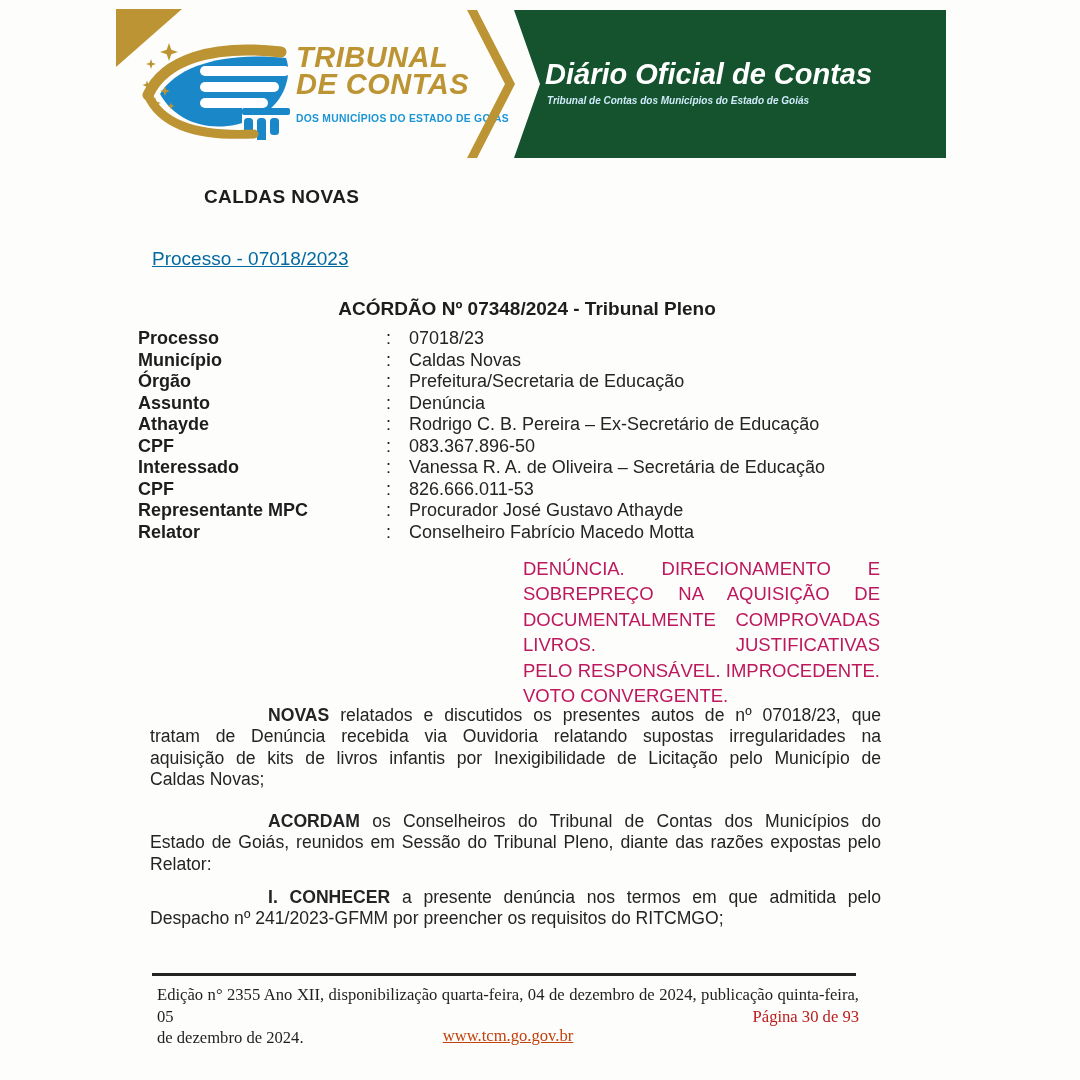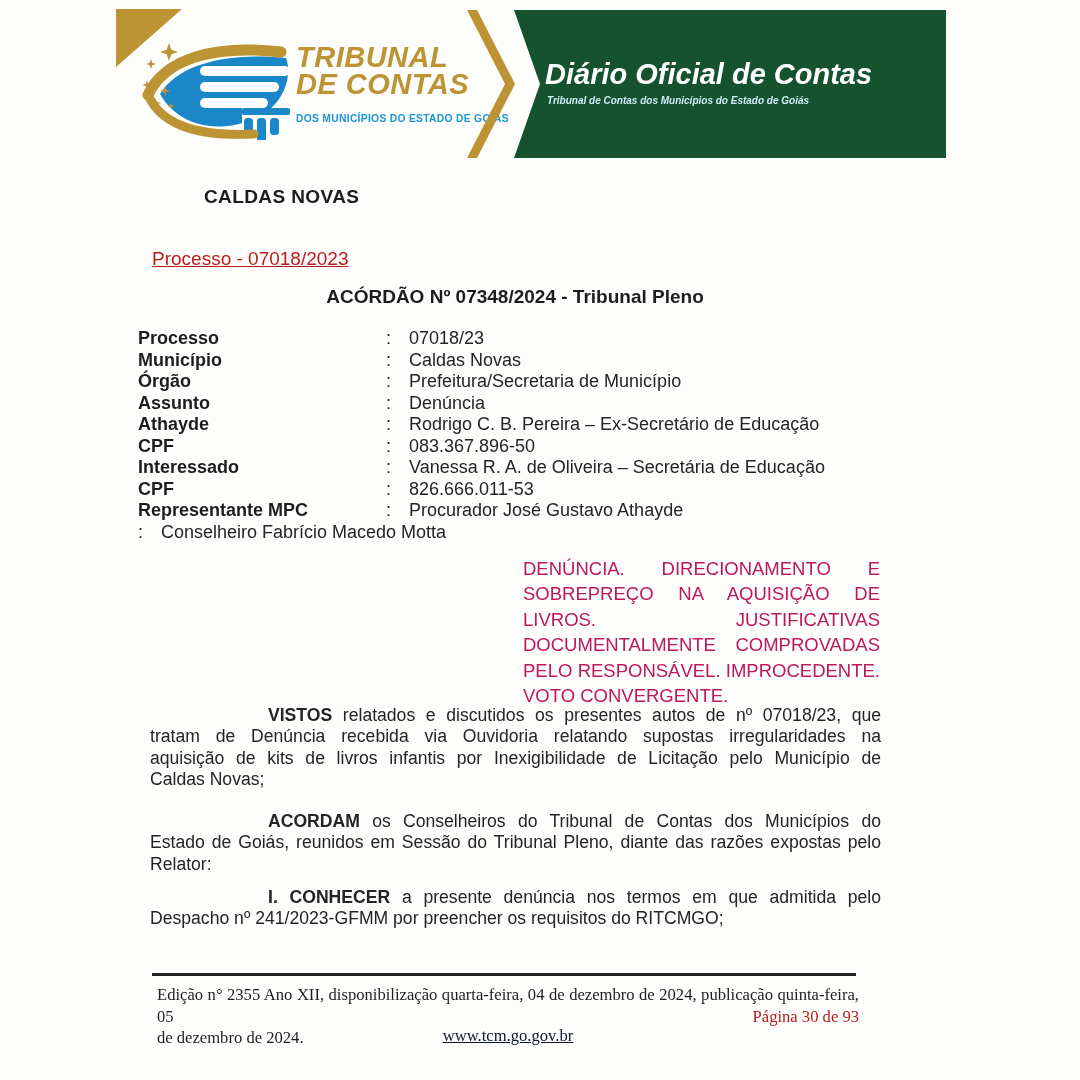--- a/index.html
+++ b/index.html
@@ -38,26 +38,26 @@
   .banner-sub{
     position:absolute;left:33px;top:85px;color:#cfeafa;
     font-size:10px;font-weight:600;font-style:italic;white-space:nowrap;
   }
   
   .city{
     position:absolute;left:204px;top:186px;font-size:19px;font-weight:bold;
     letter-spacing:.4px;color:#1d1d1d;
   }
   .process-link{
-    position:absolute;left:152px;top:248px;font-size:19px;color:#b91c1c;
+    position:absolute;left:152px;top:248px;font-size:19px;color:#0369a1;
     text-decoration:underline;cursor:pointer;
   }
   .doc-title{
     position:absolute;left:150px;top:286px;width:730px;text-align:center;
-    font-size:19px;font-weight:bold;color:#1d1d1d;margin:0;
+    font-size:19px;font-weight:bold;color:#1d1d1d;margin:12px;
   }
   .meta{position:absolute;left:138px;top:328px;width:748px;font-size:18px;line-height:21.5px;}
   .meta-row{display:flex;}
   .meta-label{width:248px;font-weight:bold;color:#1d1d1d;}
   .meta-colon{width:23px;color:#1d1d1d;}
   .meta-value{flex:1;color:#242424;}
   .summary{
     position:absolute;left:523px;top:556px;width:357px;
     font-size:18.5px;line-height:25.4px;color:#be185d;
   }
@@ -76,21 +76,21 @@
     font-size:16.6px;line-height:21.5px;color:#1f1f1f;
   }
   .footer .fline1{text-align:justify;text-align-last:justify;}
   .page-indicator{
     position:absolute;right:0;top:21.5px;
     font-family:"Liberation Serif","DejaVu Serif",serif;font-size:16.6px;color:#b91c1c;
   }
   .footer-link-wrap{position:absolute;left:157px;top:1026px;width:702px;text-align:center;}
   .footer-link{
     font-family:"Liberation Serif","DejaVu Serif",serif;font-size:16.6px;
-    color:#0f172a;text-decoration:underline;cursor:pointer;margin-top:8px;
+    color:#c2410c;text-decoration:underline;cursor:pointer;margin-top:8px;
   }
 </style>
 </head>
 <body>
 
 <div class="page">
 
   <div class="corner-triangle"></div>
 
   <svg class="logo-mark" viewBox="0 0 208 102" xmlns="http://www.w3.org/2000/svg" aria-hidden="true">
@@ -151,21 +151,21 @@
       <span class="meta-value">07018/23</span>
     </div>
     <div class="meta-row">
       <span class="meta-label">Município</span>
       <span class="meta-colon">:</span>
       <span class="meta-value">Caldas Novas</span>
     </div>
     <div class="meta-row">
       <span class="meta-label">Órgão</span>
       <span class="meta-colon">:</span>
-      <span class="meta-value">Prefeitura/Secretaria de Município</span>
+      <span class="meta-value">Prefeitura/Secretaria de Educação</span>
     </div>
     <div class="meta-row">
       <span class="meta-label">Assunto</span>
       <span class="meta-colon">:</span>
       <span class="meta-value">Denúncia</span>
     </div>
     <div class="meta-row">
       <span class="meta-label">Athayde</span>
       <span class="meta-colon">:</span>
       <span class="meta-value">Rodrigo C. B. Pereira – Ex-Secretário de Educação</span>
@@ -184,36 +184,37 @@
       <span class="meta-label">CPF</span>
       <span class="meta-colon">:</span>
       <span class="meta-value">826.666.011-53</span>
     </div>
     <div class="meta-row">
       <span class="meta-label">Representante MPC</span>
       <span class="meta-colon">:</span>
       <span class="meta-value">Procurador José Gustavo Athayde</span>
     </div>
     <div class="meta-row">
+      <span class="meta-label">Relator</span>
       <span class="meta-colon">:</span>
       <span class="meta-value">Conselheiro Fabrício Macedo Motta</span>
     </div>
   </div>
 
   <div class="summary">
     <div class="jline">DENÚNCIA. DIRECIONAMENTO E</div>
     <div class="jline">SOBREPREÇO NA AQUISIÇÃO DE</div>
+    <div class="jline">DOCUMENTALMENTE COMPROVADAS</div>
     <div class="jline">LIVROS. JUSTIFICATIVAS</div>
-    <div class="jline">DOCUMENTALMENTE COMPROVADAS</div>
     <div class="jline">PELO RESPONSÁVEL. IMPROCEDENTE.</div>
     <div class="jline last">VOTO CONVERGENTE.</div>
   </div>
 
   <div class="para p1">
-    <div class="firstline"><b>VISTOS</b><span> relatados e discutidos os presentes autos de nº 07018/23,  que</span></div>
+    <div class="firstline"><b>NOVAS</b><span> relatados e discutidos os presentes autos de nº 07018/23,  que</span></div>
     <div class="jline">tratam de Denúncia recebida via Ouvidoria relatando supostas irregularidades na</div>
     <div class="jline">aquisição de kits de livros infantis por Inexigibilidade de Licitação pelo Município de</div>
     <div class="jline last">Caldas Novas;</div>
   </div>
 
   <div class="para p2">
     <div class="firstline"><b>ACORDAM</b><span> os Conselheiros do Tribunal de Contas dos Municípios do</span></div>
     <div class="jline">Estado de Goiás, reunidos em Sessão do Tribunal Pleno, diante das razões expostas pelo</div>
     <div class="jline last">Relator:</div>
   </div>

